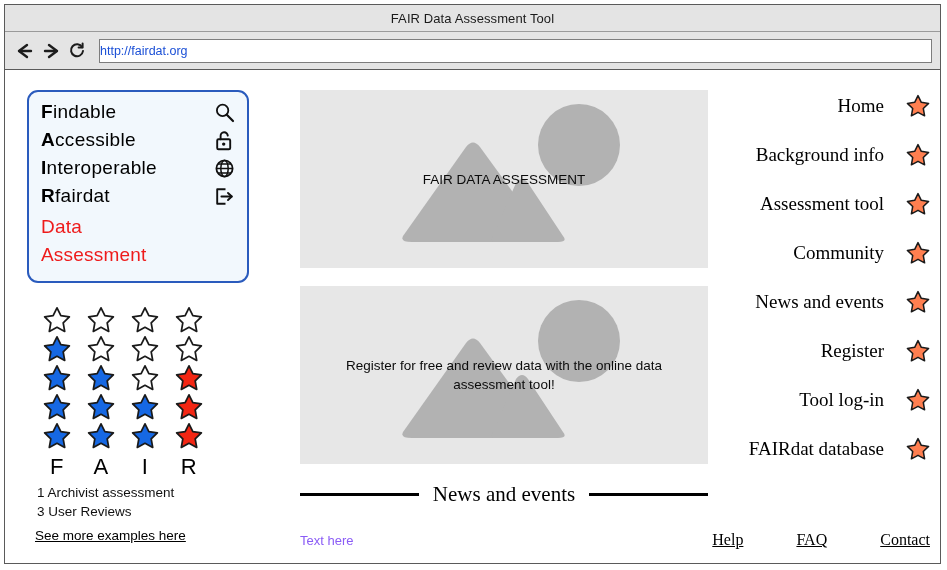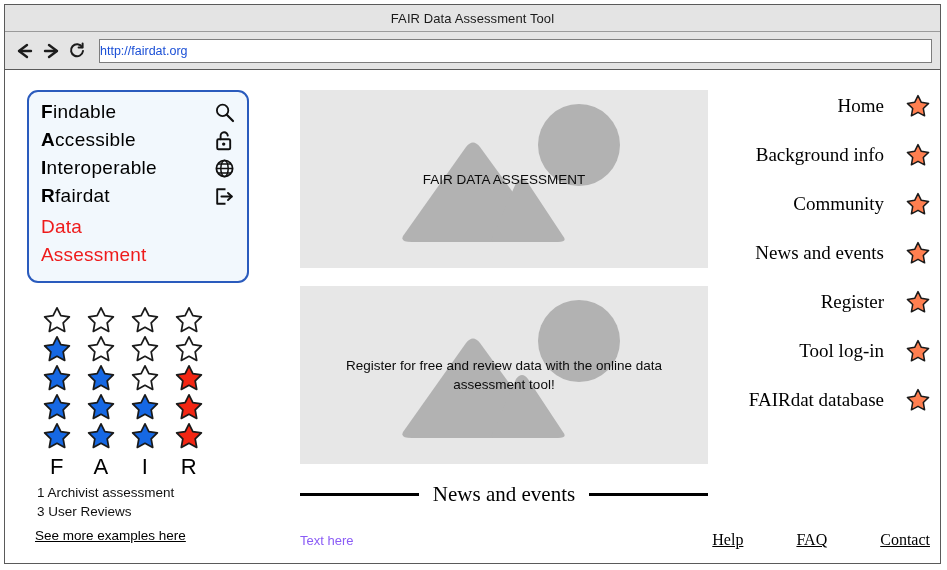--- a/index.html
+++ b/index.html
@@ -517,20 +517,28 @@
         </div>
         <div class="nav-item">
           <span class="nav-label">Background info</span>
           <span class="nav-star">
             <svg width="24" height="24" viewBox="0 0 24 24">
               <path d="M12 1.6 L15.3 8.3 L22.6 9.4 L17.3 14.5 L18.6 21.8 L12 18.3 L5.4 21.8 L6.7 14.5 L1.4 9.4 L8.7 8.3 Z" fill="#ff7f50" stroke="#1a1a1a" stroke-width="1.5" stroke-linejoin="round"></path>
             </svg>
           </span>
         </div>
         <div class="nav-item">
+          <span class="nav-label">Assessment tool</span>
+          <span class="nav-star">
+            <svg width="24" height="24" viewBox="0 0 24 24">
+              <path d="M12 1.6 L15.3 8.3 L22.6 9.4 L17.3 14.5 L18.6 21.8 L12 18.3 L5.4 21.8 L6.7 14.5 L1.4 9.4 L8.7 8.3 Z" fill="#ff7f50" stroke="#1a1a1a" stroke-width="1.5" stroke-linejoin="round"></path>
+            </svg>
+          </span>
+        </div>
+        <div class="nav-item">
           <span class="nav-label">Community</span>
           <span class="nav-star">
             <svg width="24" height="24" viewBox="0 0 24 24">
               <path d="M12 1.6 L15.3 8.3 L22.6 9.4 L17.3 14.5 L18.6 21.8 L12 18.3 L5.4 21.8 L6.7 14.5 L1.4 9.4 L8.7 8.3 Z" fill="#ff7f50" stroke="#1a1a1a" stroke-width="1.5" stroke-linejoin="round"></path>
             </svg>
           </span>
         </div>
         <div class="nav-item">
           <span class="nav-label">News and events</span>
           <span class="nav-star">

